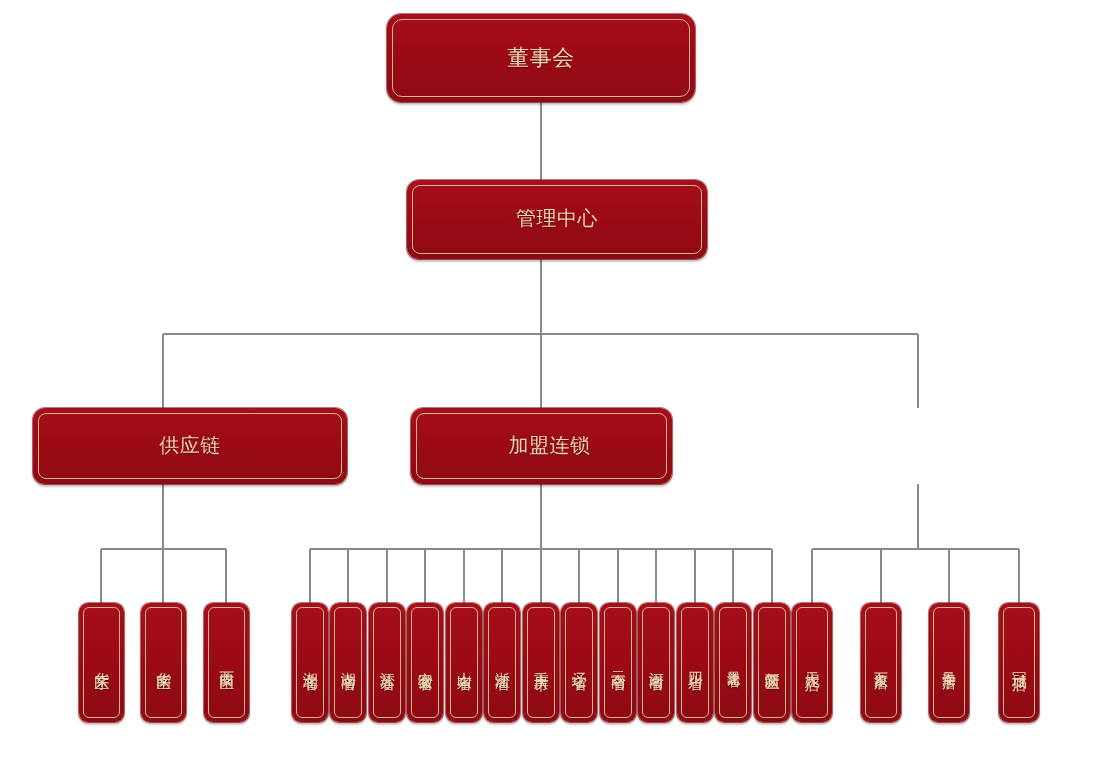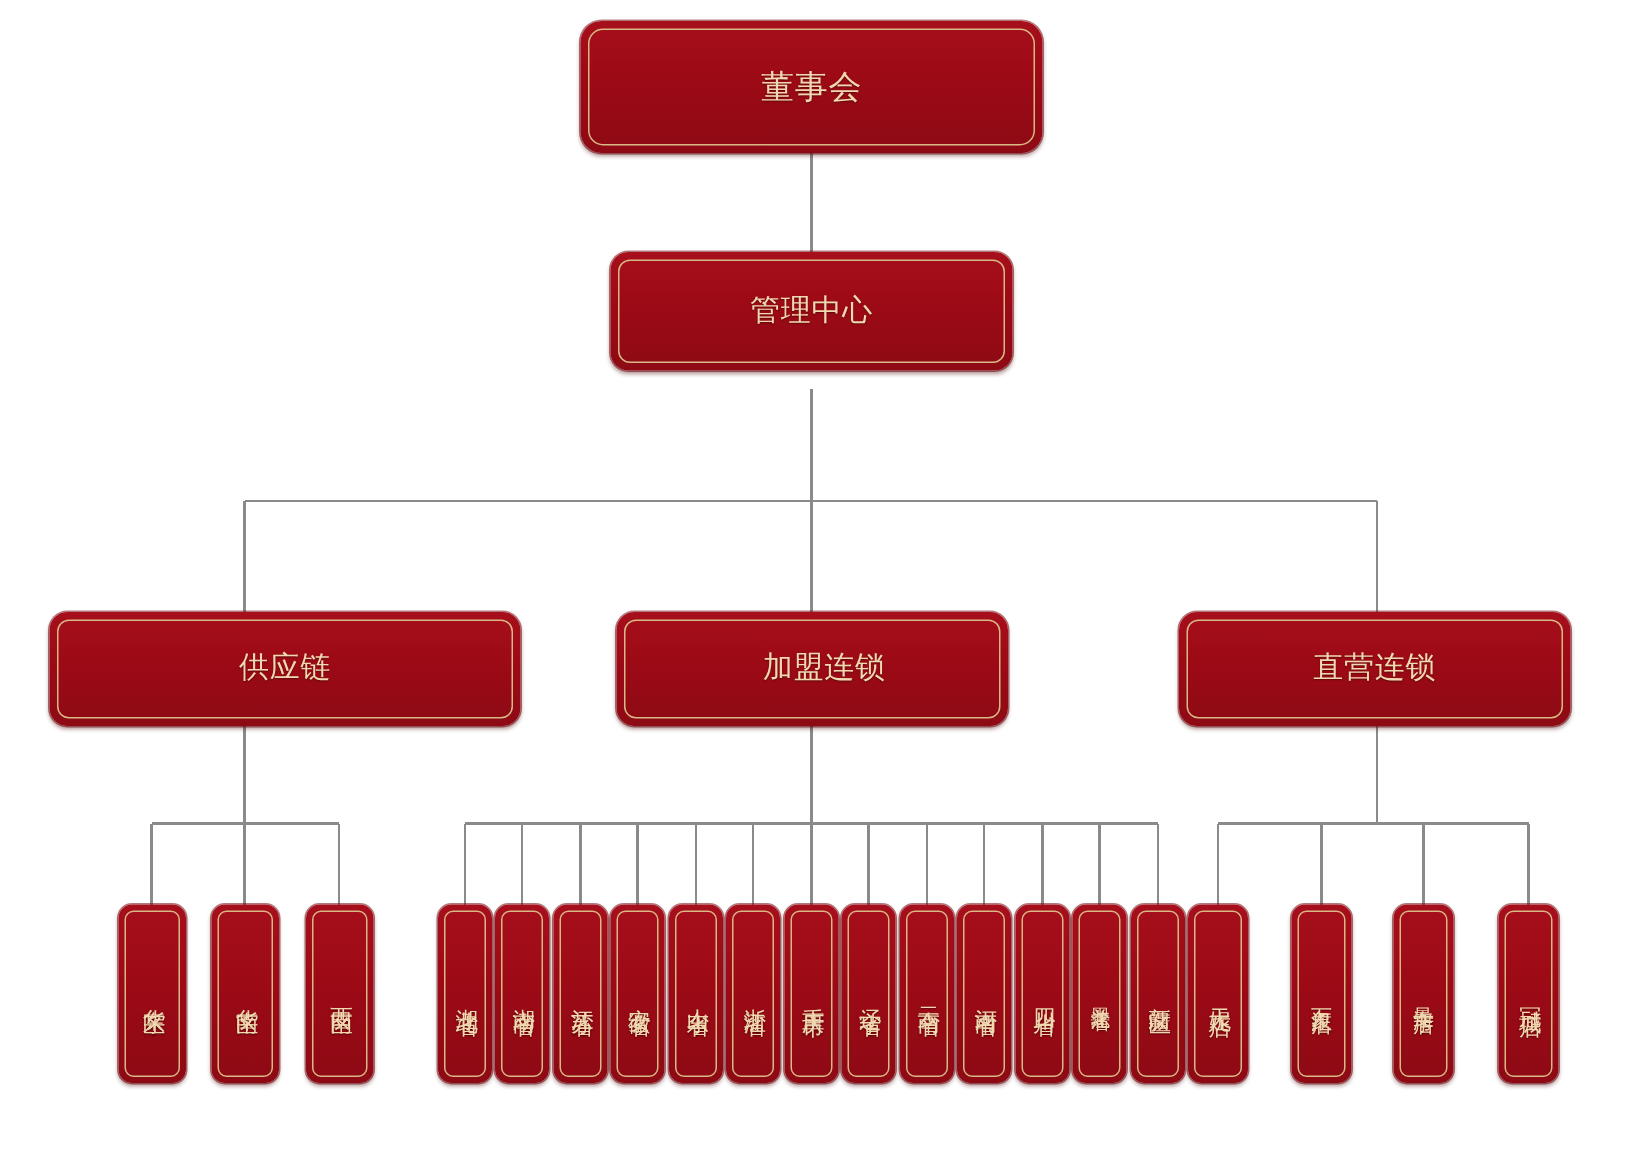--- a/index.html
+++ b/index.html
@@ -156,36 +156,32 @@
     </g>
   </svg>
 
   <div id="node-layer">
 
     <div class="node level1" style="left:387px; top:14px; width:308px; height:88px;">
       <span class="inner"></span>
       <span class="label">董事会</span>
     </div>
 
-    <div class="node level2" style="left:407px; top:168px; width:268px; height:79px;">
+    <div class="node level2" style="left:407px; top:180px; width:300px; height:79px;font-family:Liberation Mono, monospace;">
       <span class="inner"></span>
       <span class="label">管理中心</span>
     </div>
 
     <div class="node level3" style="left:33px; top:408px; width:314px; height:76px;">
       <span class="inner"></span>
       <span class="label">供应链</span>
     </div>
     <div class="node level3" style="left:411px; top:408px; width:261px; height:76px;padding-left:16px;">
       <span class="inner"></span>
       <span class="label">加盟连锁</span>
-    </div>
-    <div class="node level3" style="left:786px; top:408px; width:261px; height:76px;">
-      <span class="inner"></span>
-      <span class="label">直营连锁</span>
     </div>
 
     <div class="node leaf" style="left:79px; top:603px; width:45px; height:119px;">
       <span class="inner"></span>
       <span class="label">华东区</span>
     </div>
     <div class="node leaf" style="left:141px; top:603px; width:45px; height:119px;">
       <span class="inner"></span>
       <span class="label">华南区</span>
     </div>

